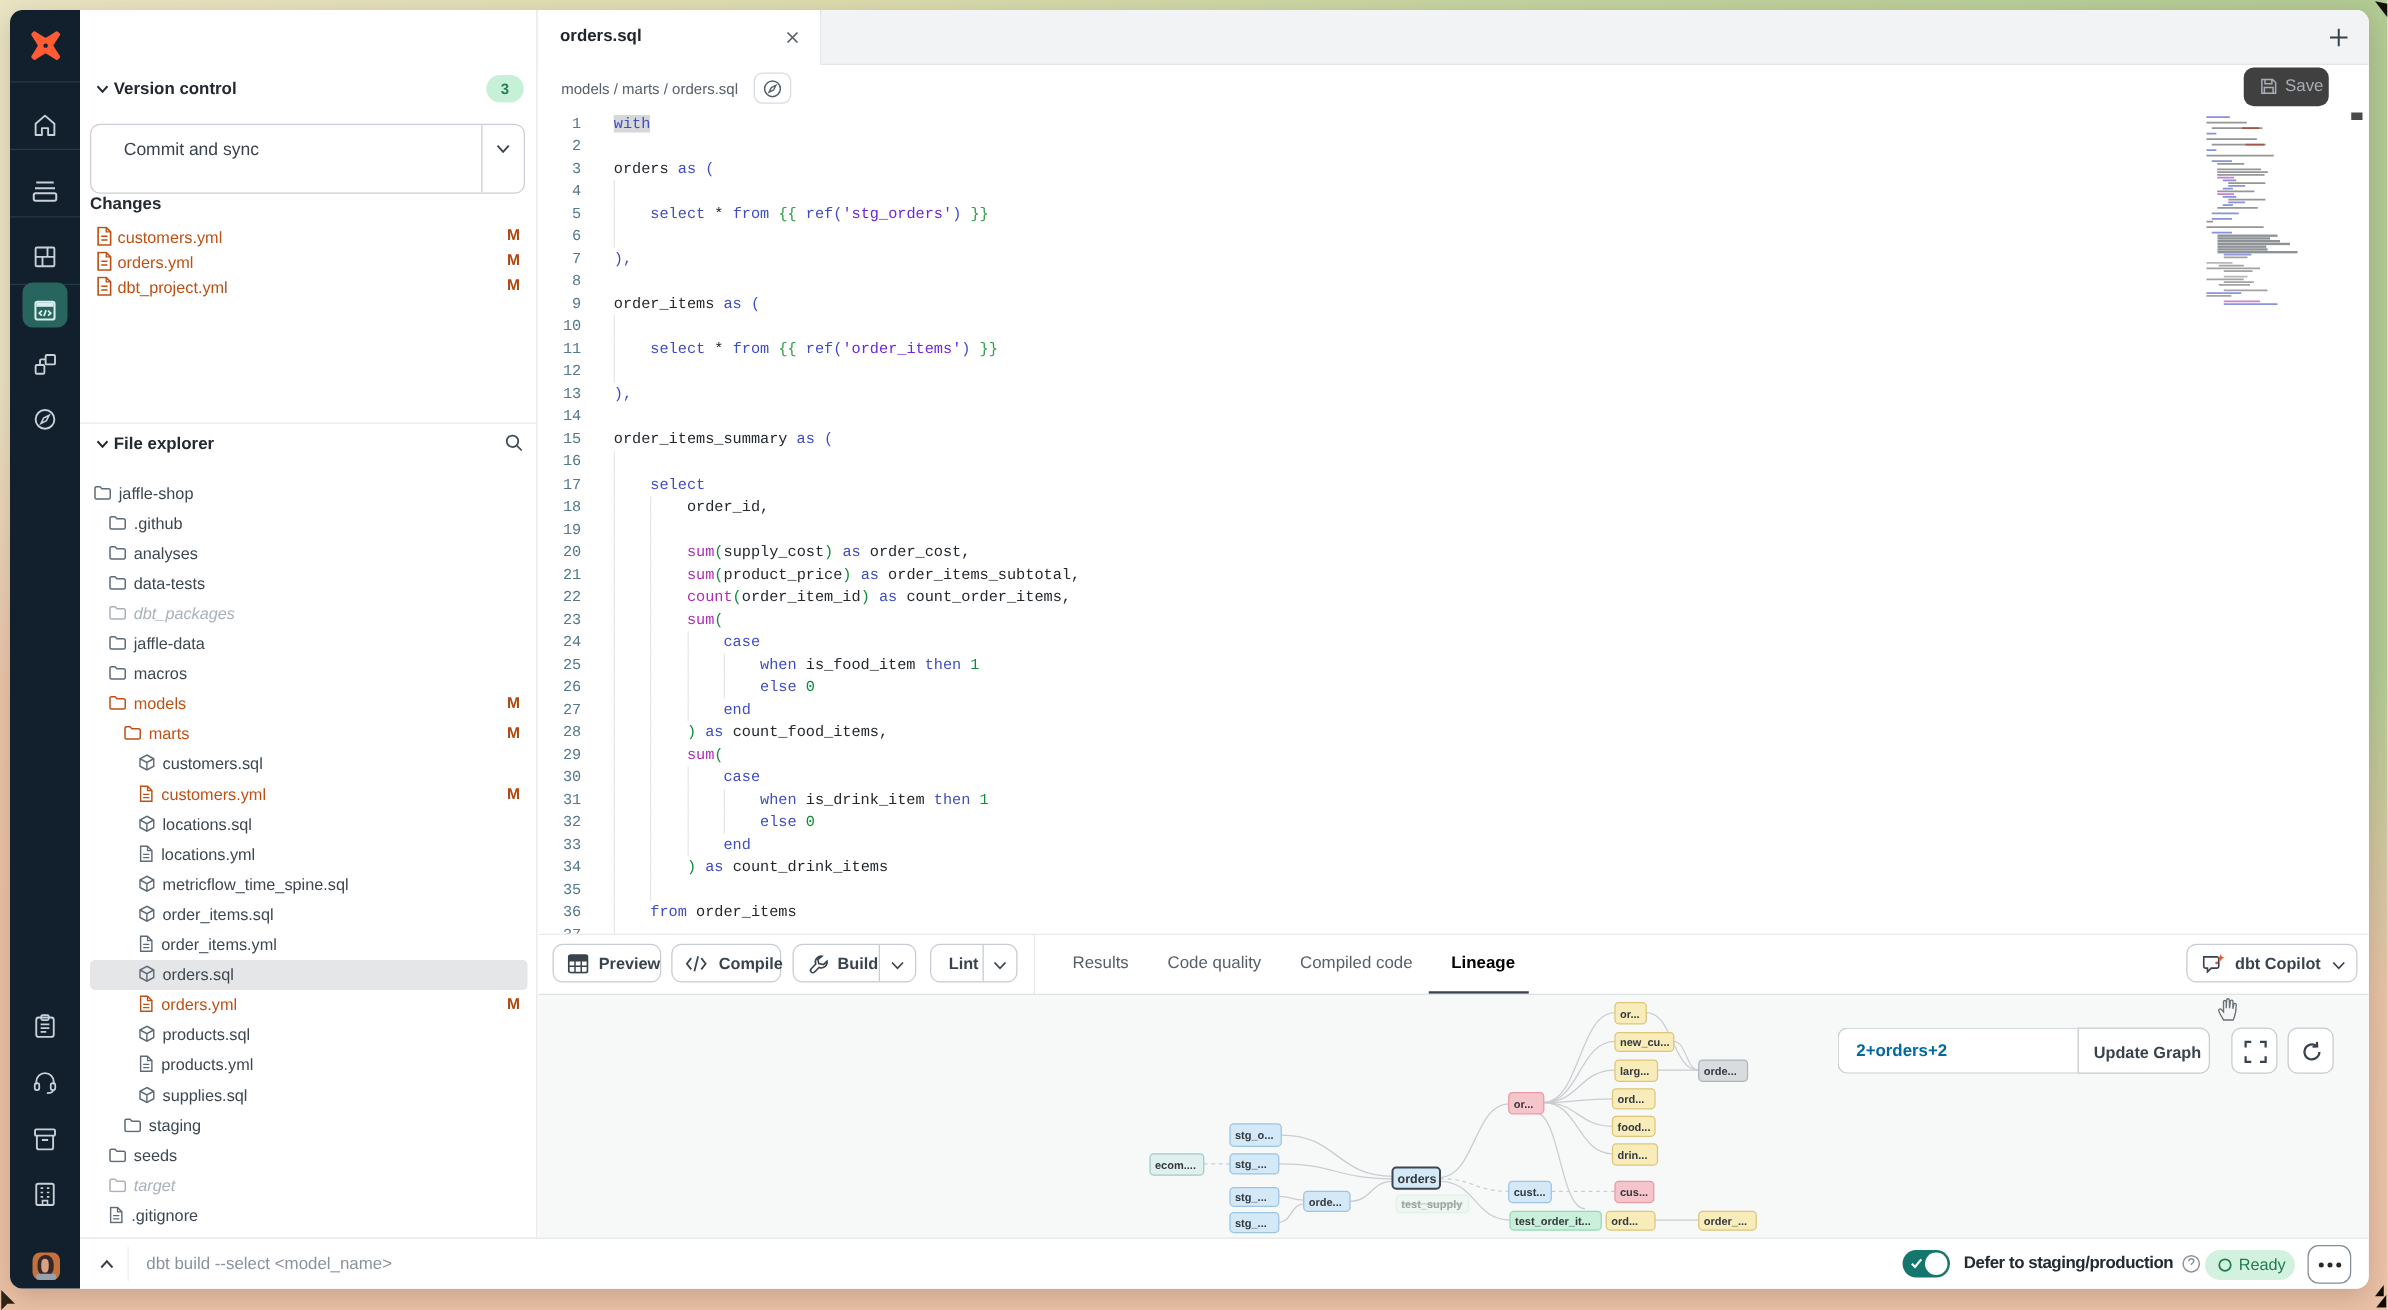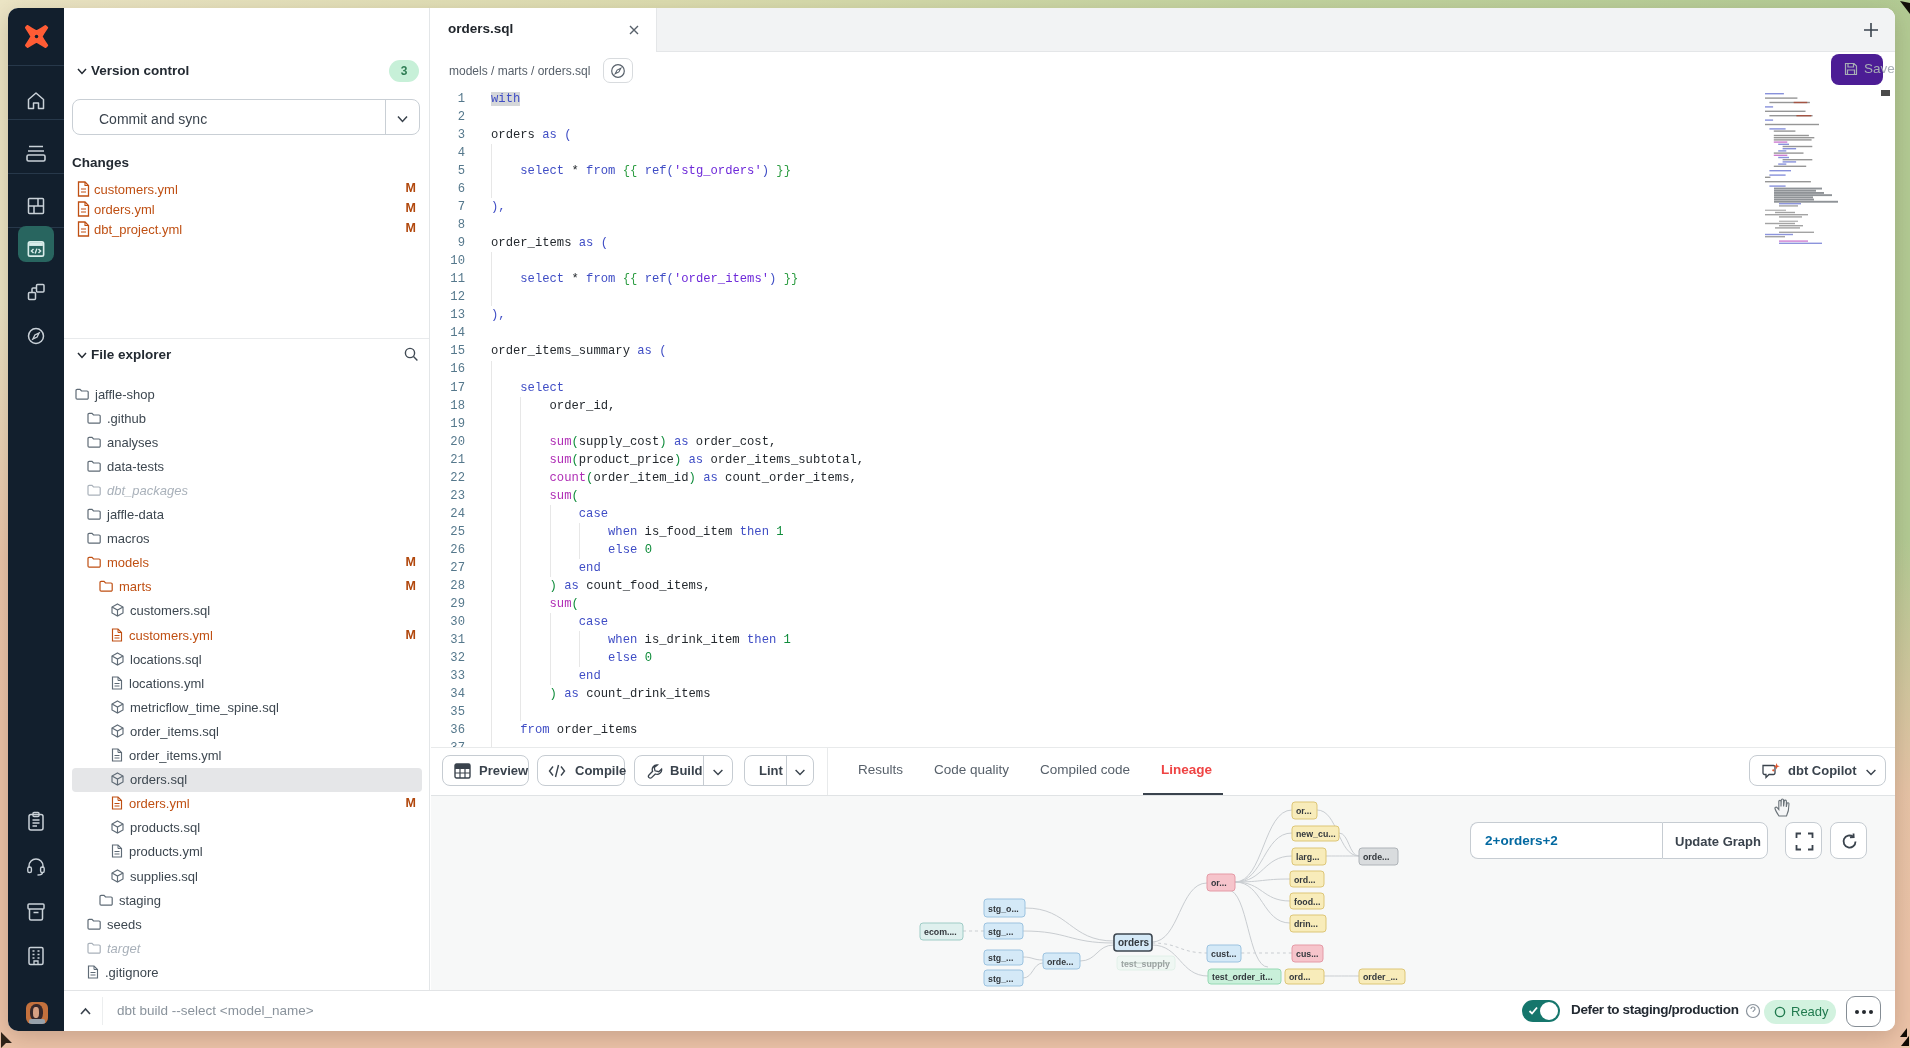--- a/index.html
+++ b/index.html
@@ -11,36 +11,36 @@
 .win{position:absolute;left:8px;top:8px;width:1887px;height:1023px;background:#fff;border-radius:10px;overflow:hidden;box-shadow:0 6px 22px rgba(70,45,30,.22)}
 
 .side{position:absolute;left:0;top:0;width:56px;height:1023px;background:#121f2d}
 .sicon{position:absolute;left:50%;transform:translate(-50%,-50%)}
 .active-sq{position:absolute;left:10px;top:218px;width:36px;height:36px;background:#28655f;border-radius:8px}
 
 .panel{position:absolute;left:56px;top:0;width:366px;height:982px;background:#fff;border-right:1px solid #e3e6e8}
 .prow1{position:absolute;left:0;top:0;width:100%;height:44px;border-bottom:1px solid #eceeef}
 .sechead{font-weight:bold;font-size:13.5px;color:#232a32}
 .badge3{position:absolute;left:325px;top:10px;width:30px;height:22px;background:#c7f0d8;border-radius:11px;color:#2e7d54;font-size:12px;font-weight:bold;text-align:center;line-height:22px}
-.commitbtn{position:absolute;left:8px;top:91px;width:348px;height:36px;background:#fff;border:1px solid #c9cfd5;border-radius:8px}
+.commitbtn{position:absolute;left:8px;top:91px;width:348px;height:56px;background:#fff;border:1px solid #c9cfd5;border-radius:8px}
 .commitbtn .txt{position:absolute;left:26px;top:11px;font-size:14px;color:#3a434d}
 .commitbtn .sep{position:absolute;right:33px;top:0;width:1px;height:100%;background:#c9cfd5}
 .mbadge{position:absolute;right:13px;font-size:12.5px;font-weight:bold;color:#b1470c}
 .chfile{position:absolute;font-size:13px;color:#bf4f12}
 .treerow{position:absolute;font-size:13px;color:#3d4750;white-space:nowrap}
 .trow-sel{position:absolute;left:8px;width:350px;height:24px;background:#e5e6e8;border-radius:4px}
 .ghost{color:#a9b1ba;font-style:italic}
 .orange{color:#bf4f12}
 
 .edit{position:absolute;left:423px;top:0;width:1464px;height:982px;background:#fff}
 .tabbar{position:absolute;left:0;top:0;width:100%;height:44px;background:#f2f3f4;border-bottom:1px solid #e4e6e8}
 .tab{position:absolute;left:0;top:0;width:226px;height:44px;background:#fff;border-right:1px solid #e4e6e8}
 .tab .t{position:absolute;left:17px;top:13px;font-size:13.5px;font-weight:bold;color:#21262c}
 .crumbs{position:absolute;left:0;top:44px;width:100%;height:36px;background:#fff}
-.savebtn{position:absolute;right:12px;top:2px;width:52px;height:31px;background:#4c1d95;border-radius:8px;color:#a7aeb5;font-size:13.5px}
+.savebtn{position:absolute;right:32px;top:2px;width:68px;height:31px;background:#404040;border-radius:8px;color:#a7aeb5;font-size:13.5px}
 
 .code{position:absolute;left:0;top:80px;width:100%;height:659px;background:#fff;overflow:hidden}
 pre{font-family:"Liberation Mono",monospace;font-size:12.2px;line-height:18.03px;color:#24292e}
 .gut{position:absolute;left:0;top:2px;width:34px;text-align:right;color:#55788c}
 .src{position:absolute;left:60px;top:2px}
 .kw{color:#3f4dc5}.fn{color:#af2db5}.st{color:#6d28d9}.gr{color:#0f8c3b}.jj{color:#2f9e44}
 .sel{background:#d5d7d9}
 .guide{position:absolute;width:1px;background:#e7e7e7}
 
 .mini{position:absolute;right:50px;top:3px;width:80px;height:262px}
@@ -315,21 +315,21 @@
           <span class="lbl" style="left:14px">Lint</span>
           <div class="abs" style="left:41px;top:0;width:1px;height:100%;background:#c6ccd2"></div>
           <svg class="abs" style="left:49px;top:12px" width="12" height="9" viewBox="0 0 12 9">
             <path d="M1.6 2 L6 6.6 L10.4 2" fill="none" stroke="#3a434d" stroke-width="1.4"></path>
           </svg>
         </div>
 <div class="abs" style="left:396px;top:0;width:1px;height:100%;background:#e8eaeb"></div>
 <div class="rtab" style="left:427px">Results</div>
 <div class="rtab" style="left:503px">Code quality</div>
 <div class="rtab" style="left:609px">Compiled code</div>
-<div class="rtab" style="left:730px;color:#ef4444;font-weight:bold">Lineage</div>
+<div class="rtab" style="left:730px;color:#000000;font-weight:bold">Lineage</div>
 <div class="abs" style="left:712px;top:45px;width:80px;height:3px;background:#3a434d"></div>
 <div class="btn" style="left:1318px;top:7px;width:137px;font-weight:bold">
           <svg class="abs" style="left:11px;top:6px" width="20" height="19" viewBox="0 0 20 19">
             <path d="M2 3.5 H12.5 A1.5 1.5 0 0 1 14 5 V11 A1.5 1.5 0 0 1 12.5 12.5 H8 L5 15.5 V12.5 H3.5 A1.5 1.5 0 0 1 2 11 Z" fill="none" stroke="#3a434d" stroke-width="1.3"></path>
             <path d="M15.6 1 L16.4 3.4 L18.8 4.2 L16.4 5 L15.6 7.4 L14.8 5 L12.4 4.2 L14.8 3.4 Z" fill="#e0562e"></path>
             <circle cx="12.3" cy="8.3" r="1.1" fill="#e0562e"></circle>
           </svg>
           <span class="lbl" style="left:38px">dbt Copilot</span>
           <svg class="abs" style="left:115px;top:12px" width="12" height="9" viewBox="0 0 12 9">
             <path d="M1.6 2 L6 6.6 L10.4 2" fill="none" stroke="#3a434d" stroke-width="1.4"></path>

